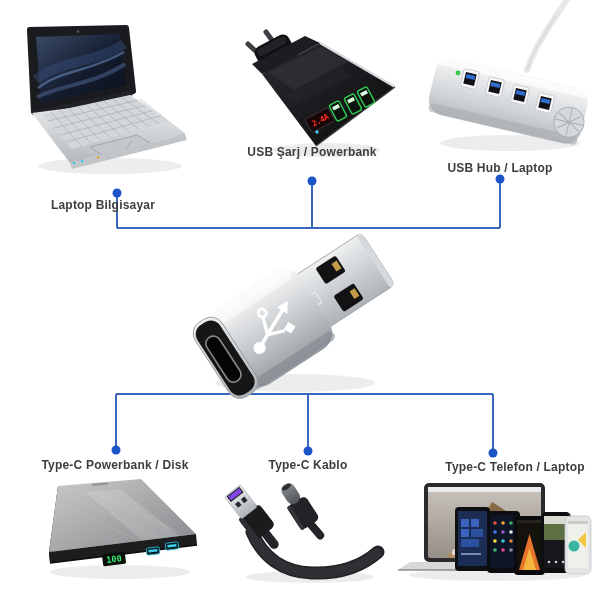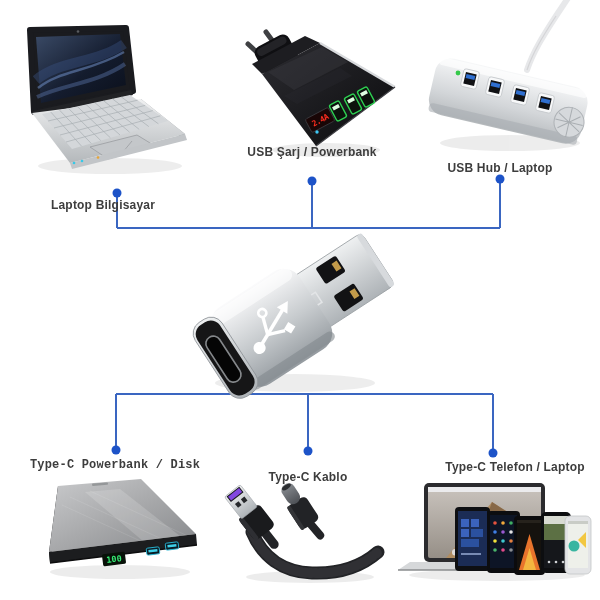--- a/index.html
+++ b/index.html
@@ -9,22 +9,22 @@
   }
   .stage svg{position:absolute;left:0;top:0;}
   .label{
     position:absolute;transform:translate(-50%,-50%);
     font-size:12px;font-weight:700;letter-spacing:.2px;
     color:var(--label-color,#3d3d3d);white-space:nowrap;user-select:none;
   }
   .t0{left:103px;top:181px;margin-top:24px;}
   .t1{left:312px;top:152px;}
   .t2{left:500px;top:168px;}
-  .b0{left:115px;top:465px;font-family:Liberation Mono, monospace;}
-  .b1{left:308px;top:465px;margin-top:12px;}
+  .b0{left:115px;top:465px;}
+  .b1{left:308px;top:465px;}
   .b2{left:515px;top:467px;}
 </style>
 </head>
 <body>
 
 <div class="stage">
 
 <svg width="600" height="600" viewBox="0 0 600 600">
   <defs>
     <linearGradient id="gScreen" x1="0" y1="0" x2="1" y2="1">

